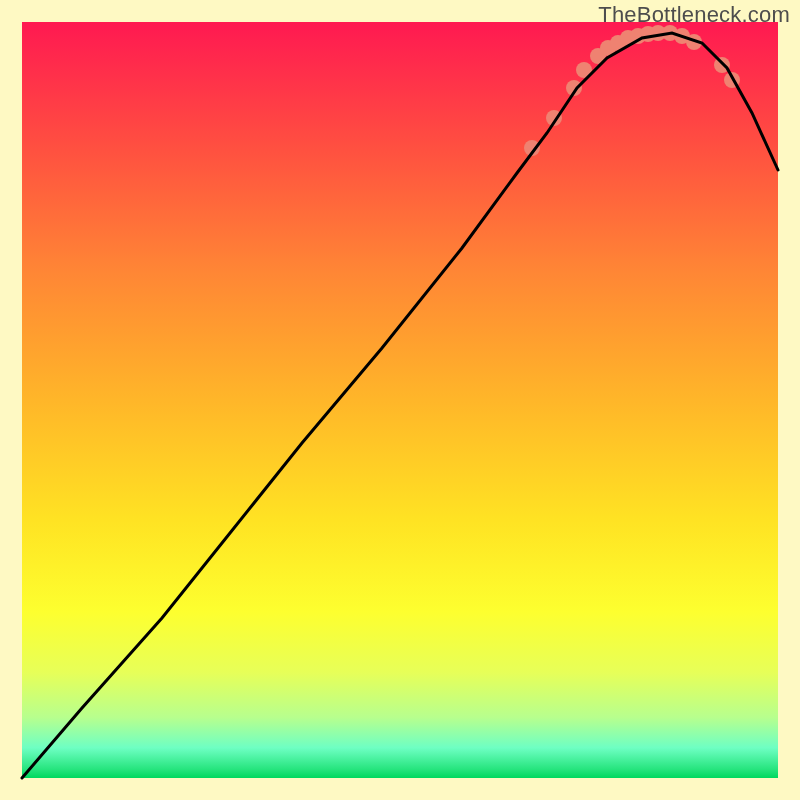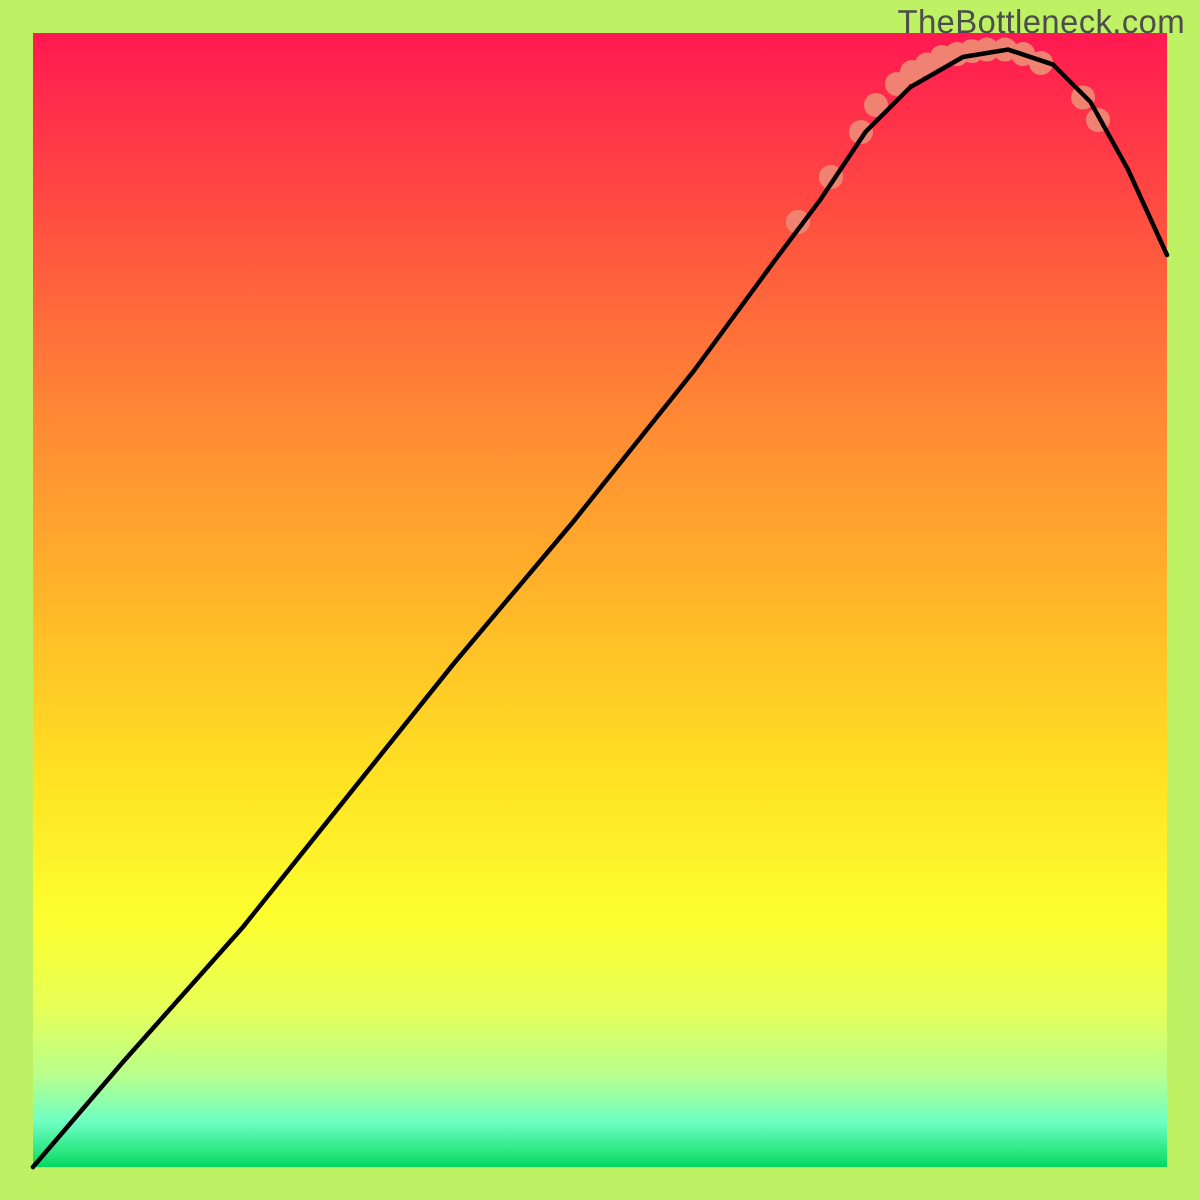--- a/index.html
+++ b/index.html
@@ -10,21 +10,21 @@
     background: #000;
     overflow: hidden;
     font-family: Arial, Helvetica, sans-serif;
   }
   .frame {
     position: absolute;
     left: 0;
     top: 0;
     width: 800px;
     height: 800px;
-    background: #bef264;
+    background: #fef9c3;
   }
   .plot {
     position: absolute;
     left: 22px;
     top: 22px;
     width: 756px;
     height: 756px;
     background: linear-gradient(
       to bottom,
       #ff1951 0%,

